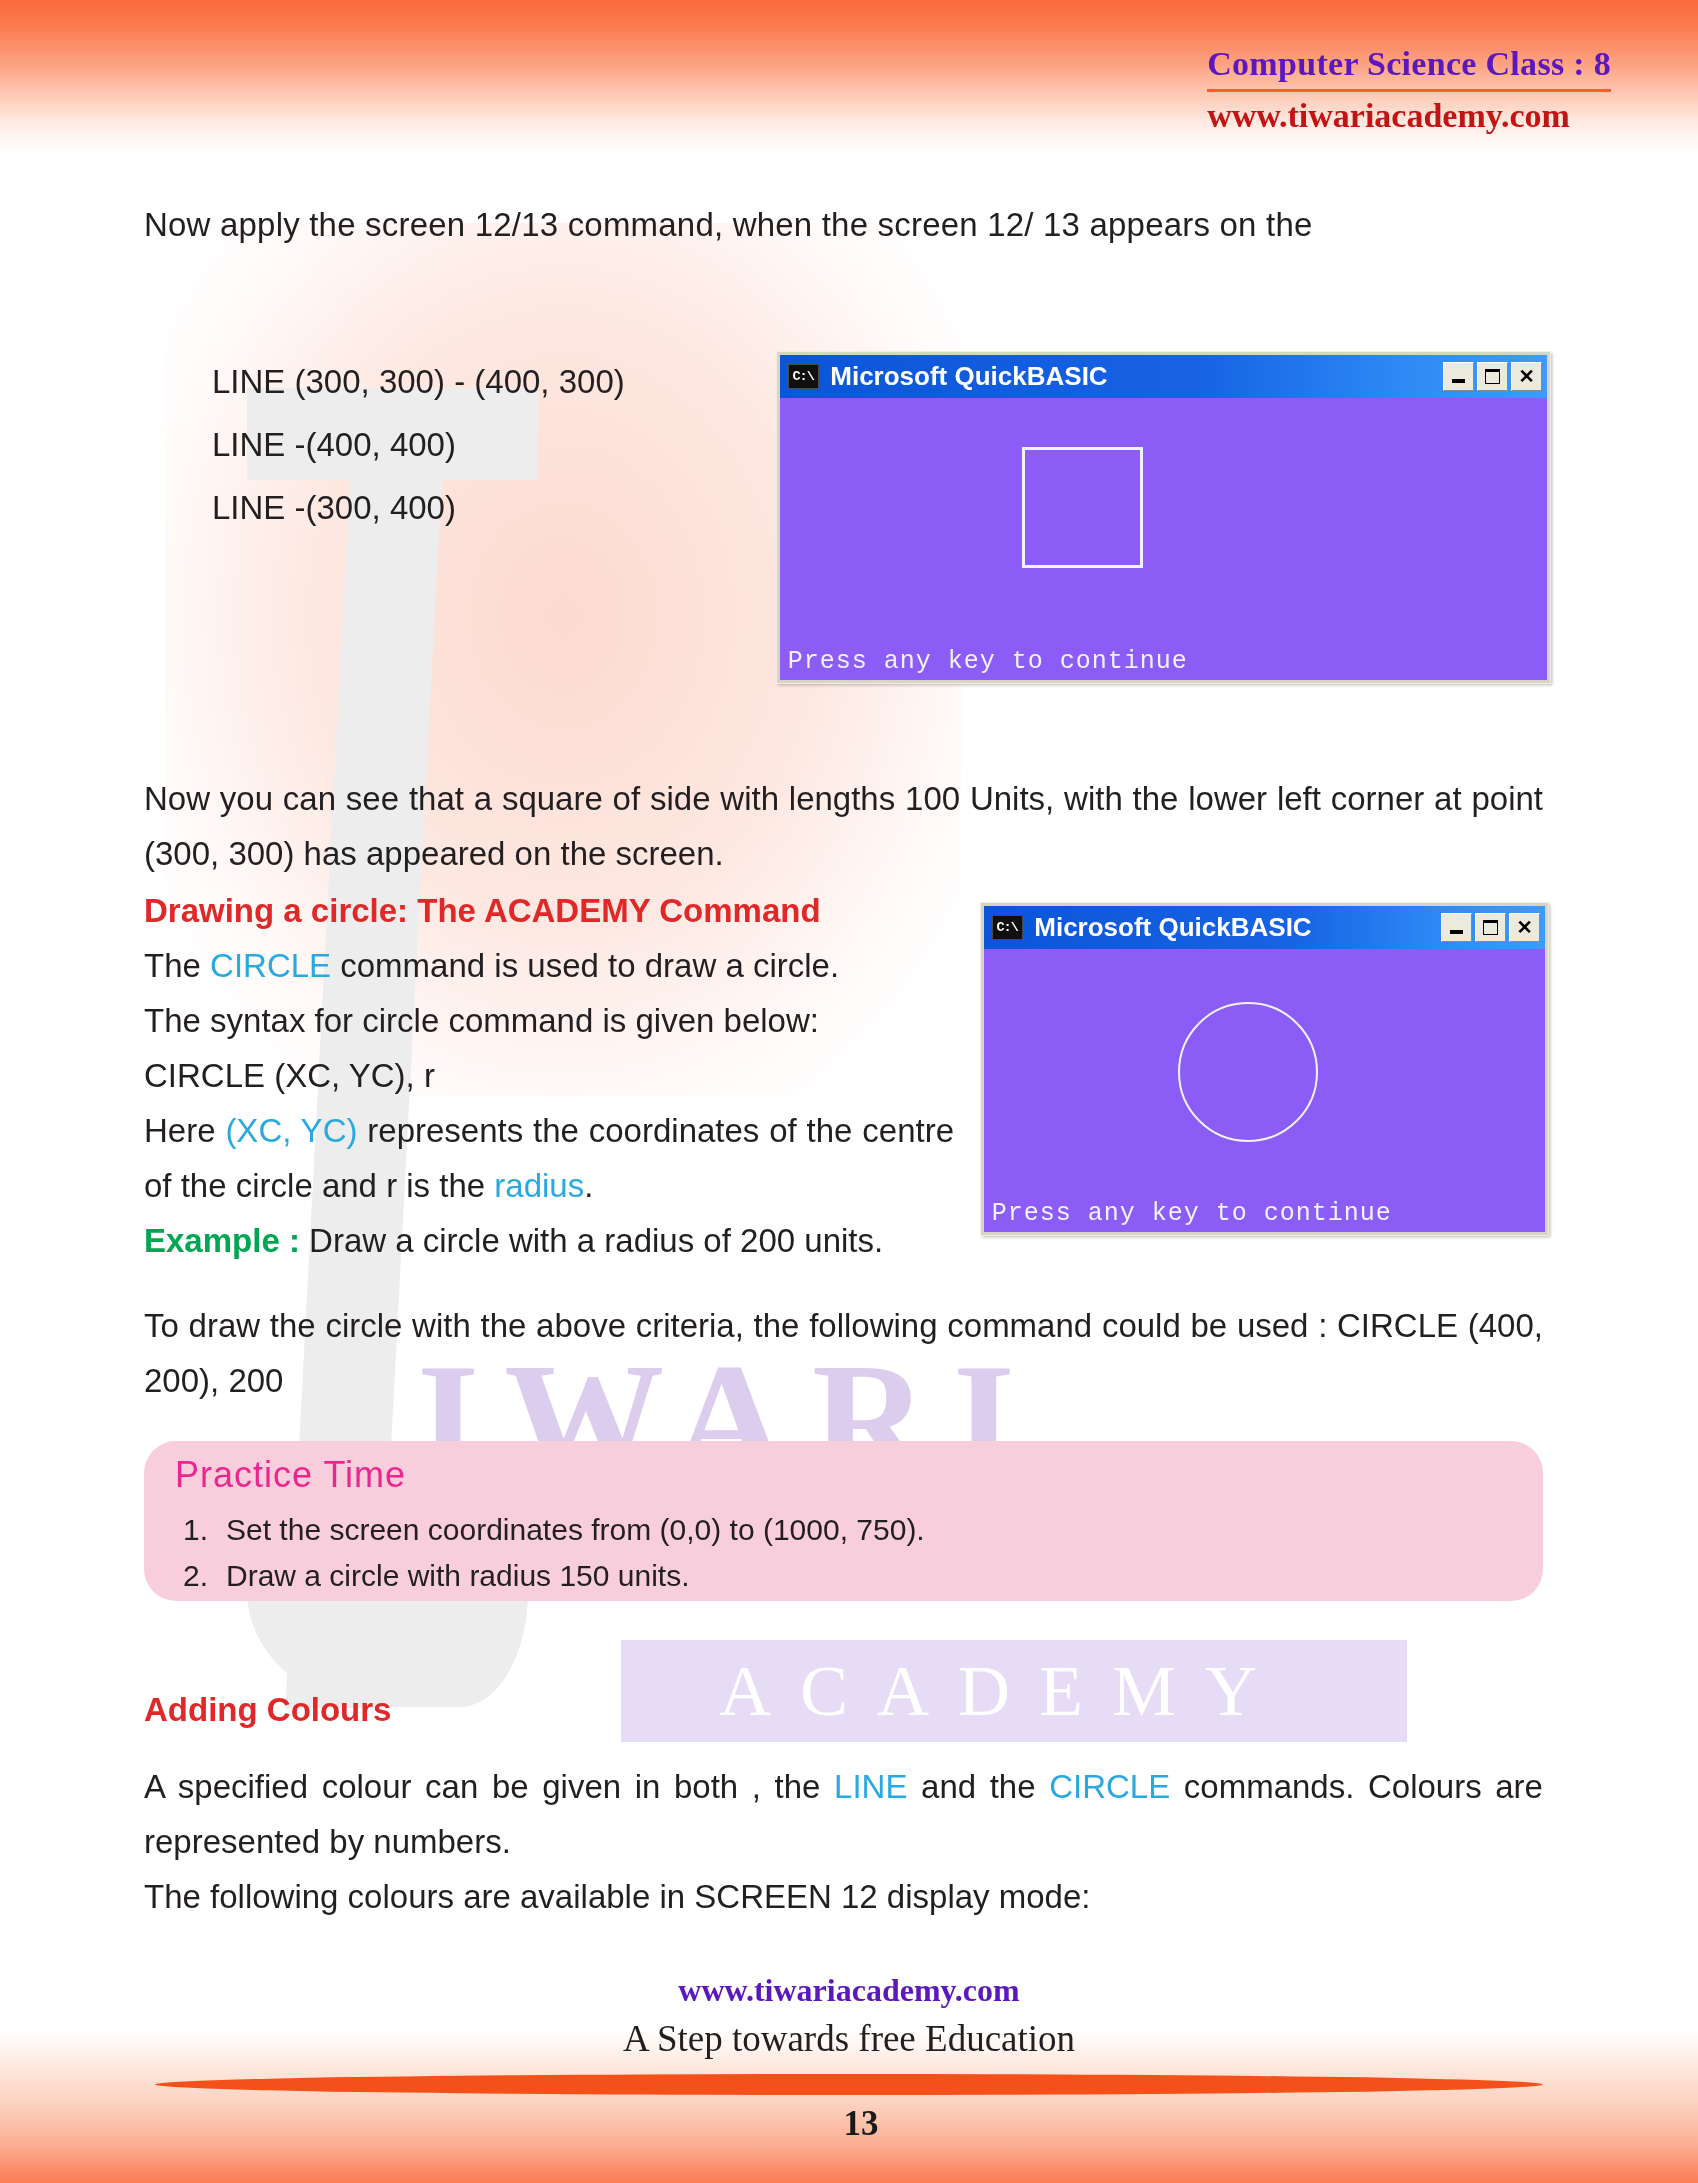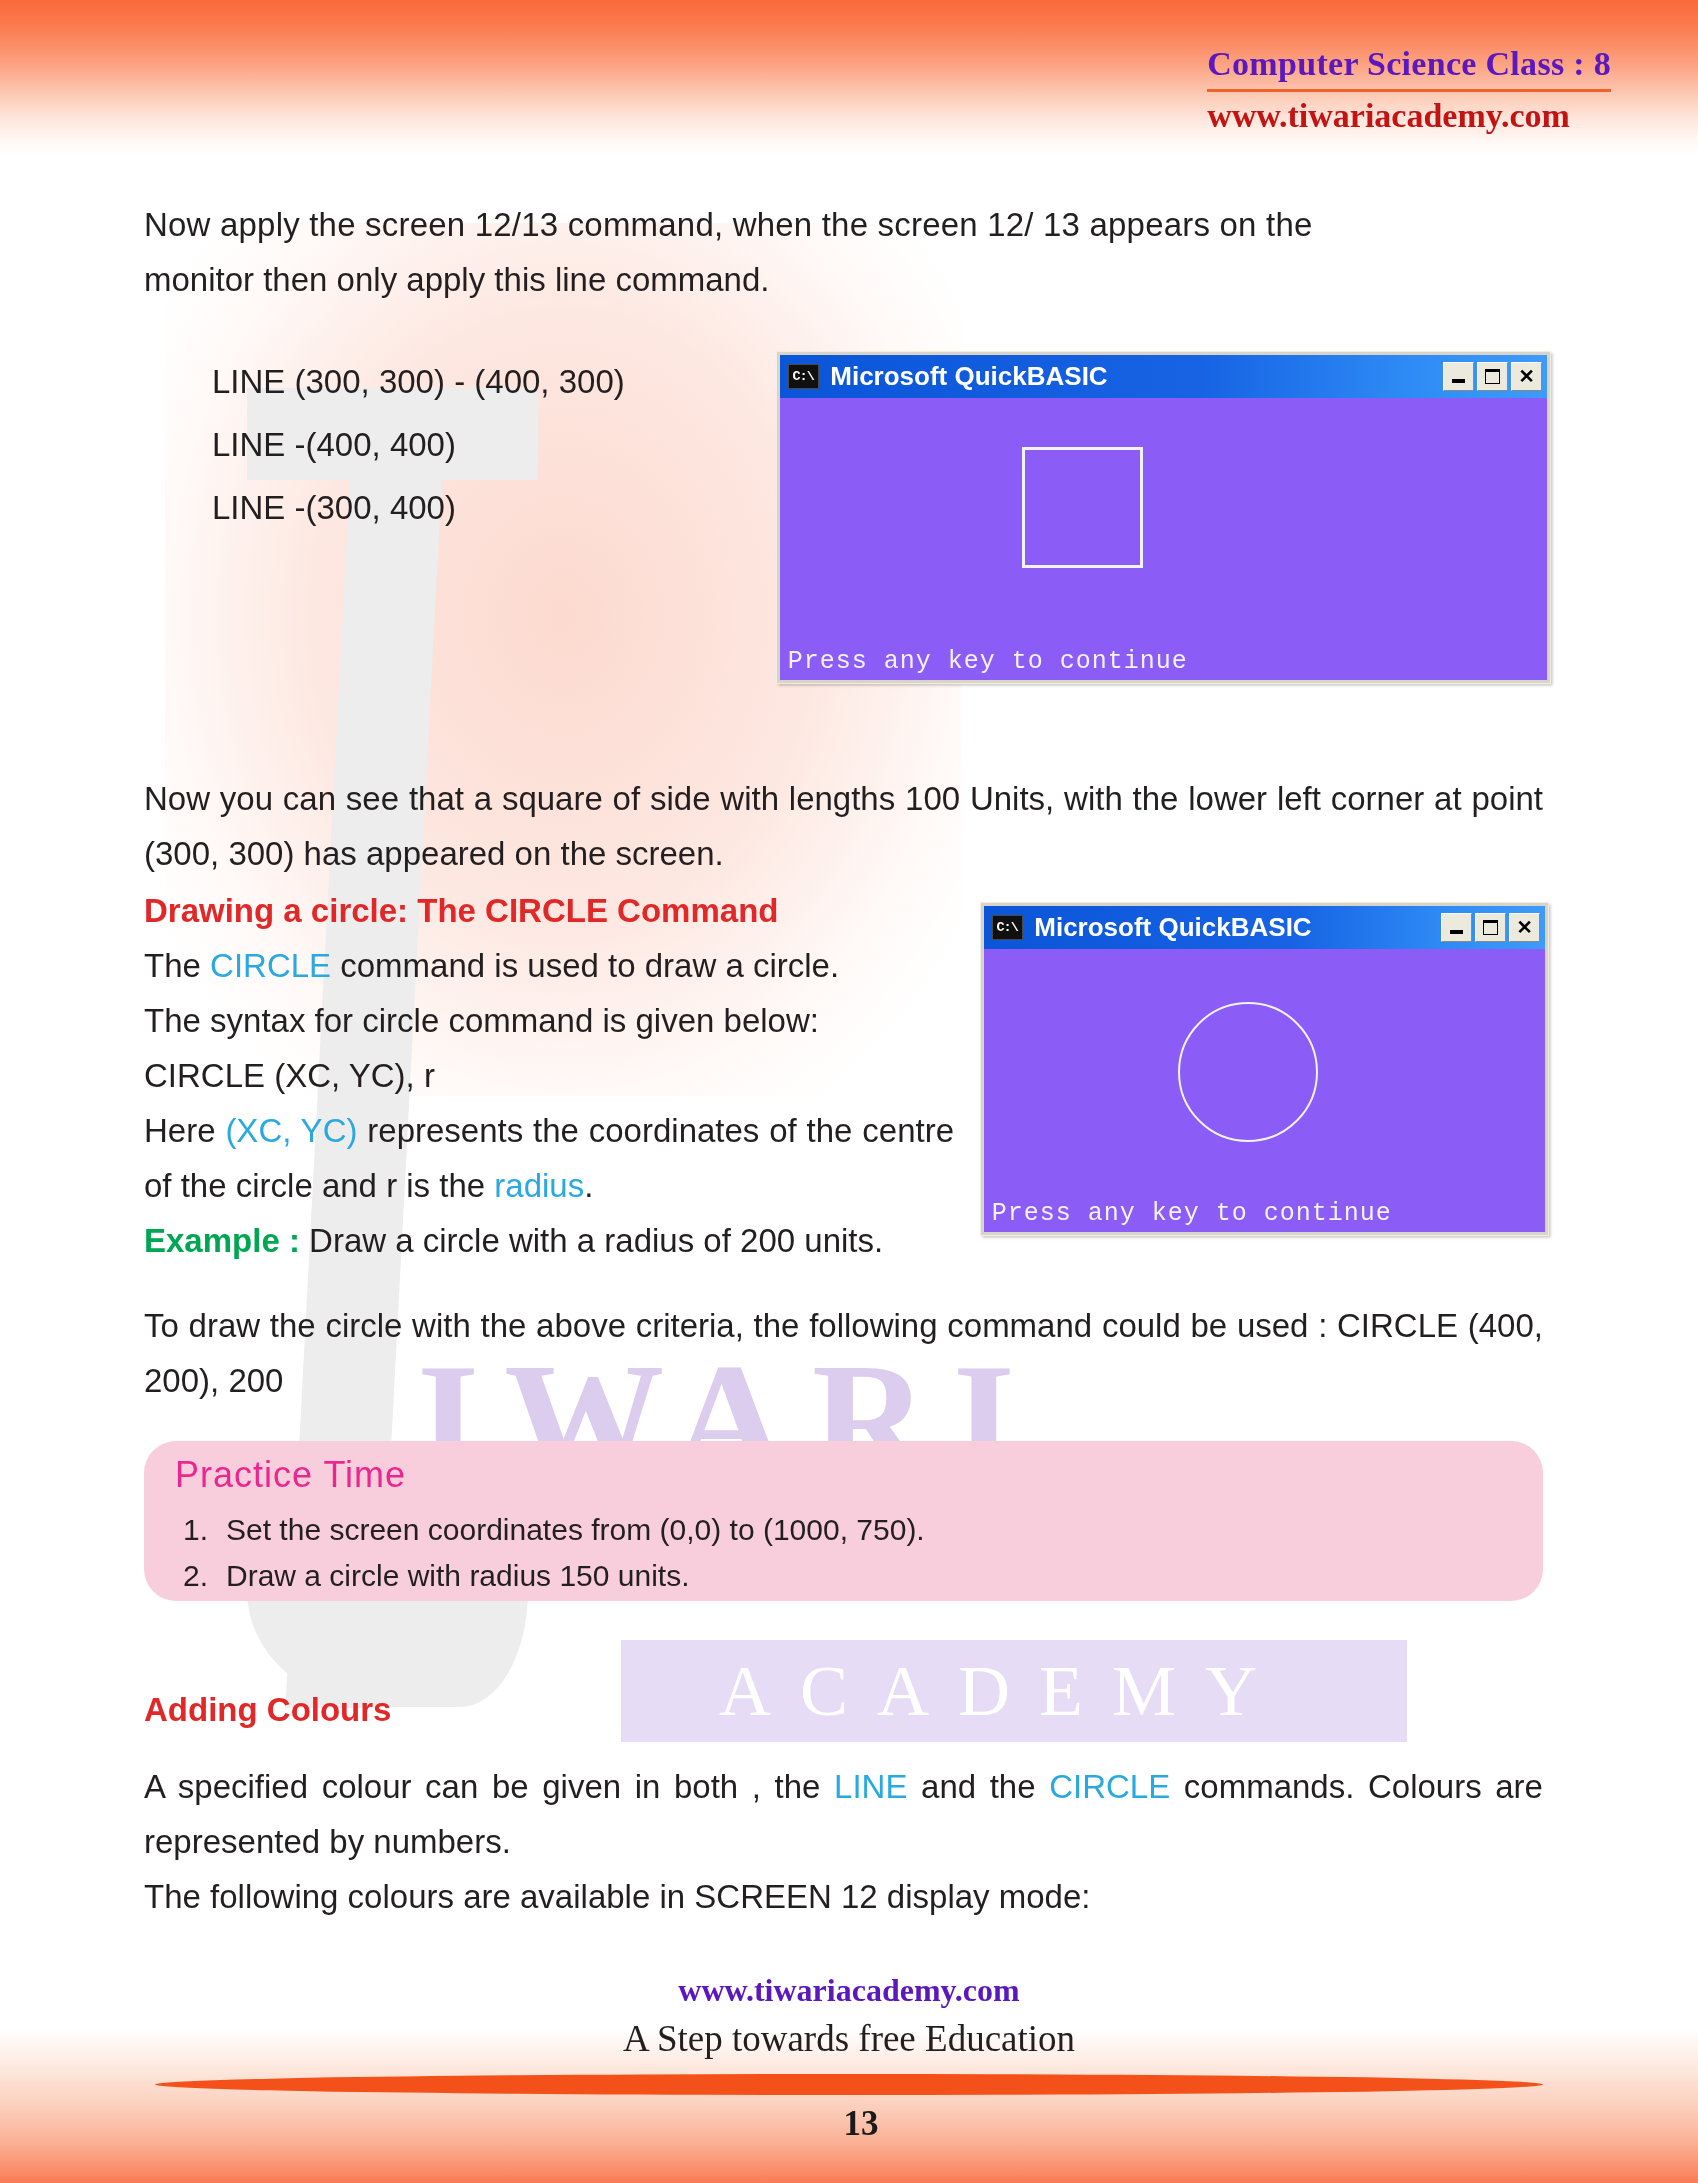--- a/index.html
+++ b/index.html
@@ -190,21 +190,20 @@
   <div class="wm wm-academy">ACADEMY</div>
 
   <div class="header">
     <div class="hdr-title">Computer Science Class : 8</div>
     <div class="hdr-rule"></div>
     <div class="hdr-site">www.tiwariacademy.com</div>
   </div>
 
   <div class="content" style="top:197px;">
     <p class="para" style="letter-spacing:0.2px;">Now  apply  the  screen  12/13    command,  when  the  screen  12/ 13    appears  on  the</p>
-    <p class="para">monitor then only apply this line command.</p>
   </div>
 
   <div class="block-lines">
     <div>LINE (300, 300) - (400, 300)</div>
     <div>LINE -(400, 400)</div>
     <div>LINE -(300, 400)</div>
   </div>
 
   <div class="qb" id="qb1">
     <div class="qb-title">
@@ -227,21 +226,21 @@
       <div class="qb-press">Press any key to continue</div>
     </div>
   </div>
 
   <div class="content" style="top:771px;">
     <p class="para justify">Now you can see that a square of side with lengths 100 Units, with the lower left corner at point (300, 300) has appeared on the screen.</p>
   </div>
 
   <div class="content" style="top:883px;width:810px;">
     <p class="para" style="font-weight:700;">
-      <span class="kw-red">Drawing a circle: The CIRCLE Command</span>
+      <span class="kw-red">Drawing a circle: The ACADEMY Command</span>
     </p>
     <p class="para"><span>The </span><span class="kw-blue">CIRCLE</span><span> command is used to draw a circle.</span></p>
     <p class="para">The syntax for circle command is given below:</p>
     <p class="para">CIRCLE (XC, YC), r</p>
     <p class="para justify"><span>Here </span><span class="kw-blue">(XC, YC)</span><span> represents the coordinates of the centre of the circle and r is the </span><span class="kw-blue">radius</span><span>.</span></p>
     <p class="para"><span class="kw-green">Example :</span><span> Draw a circle with a radius of 200 units.</span></p>
   </div>
 
   <div class="qb" id="qb2">
     <div class="qb-title">

